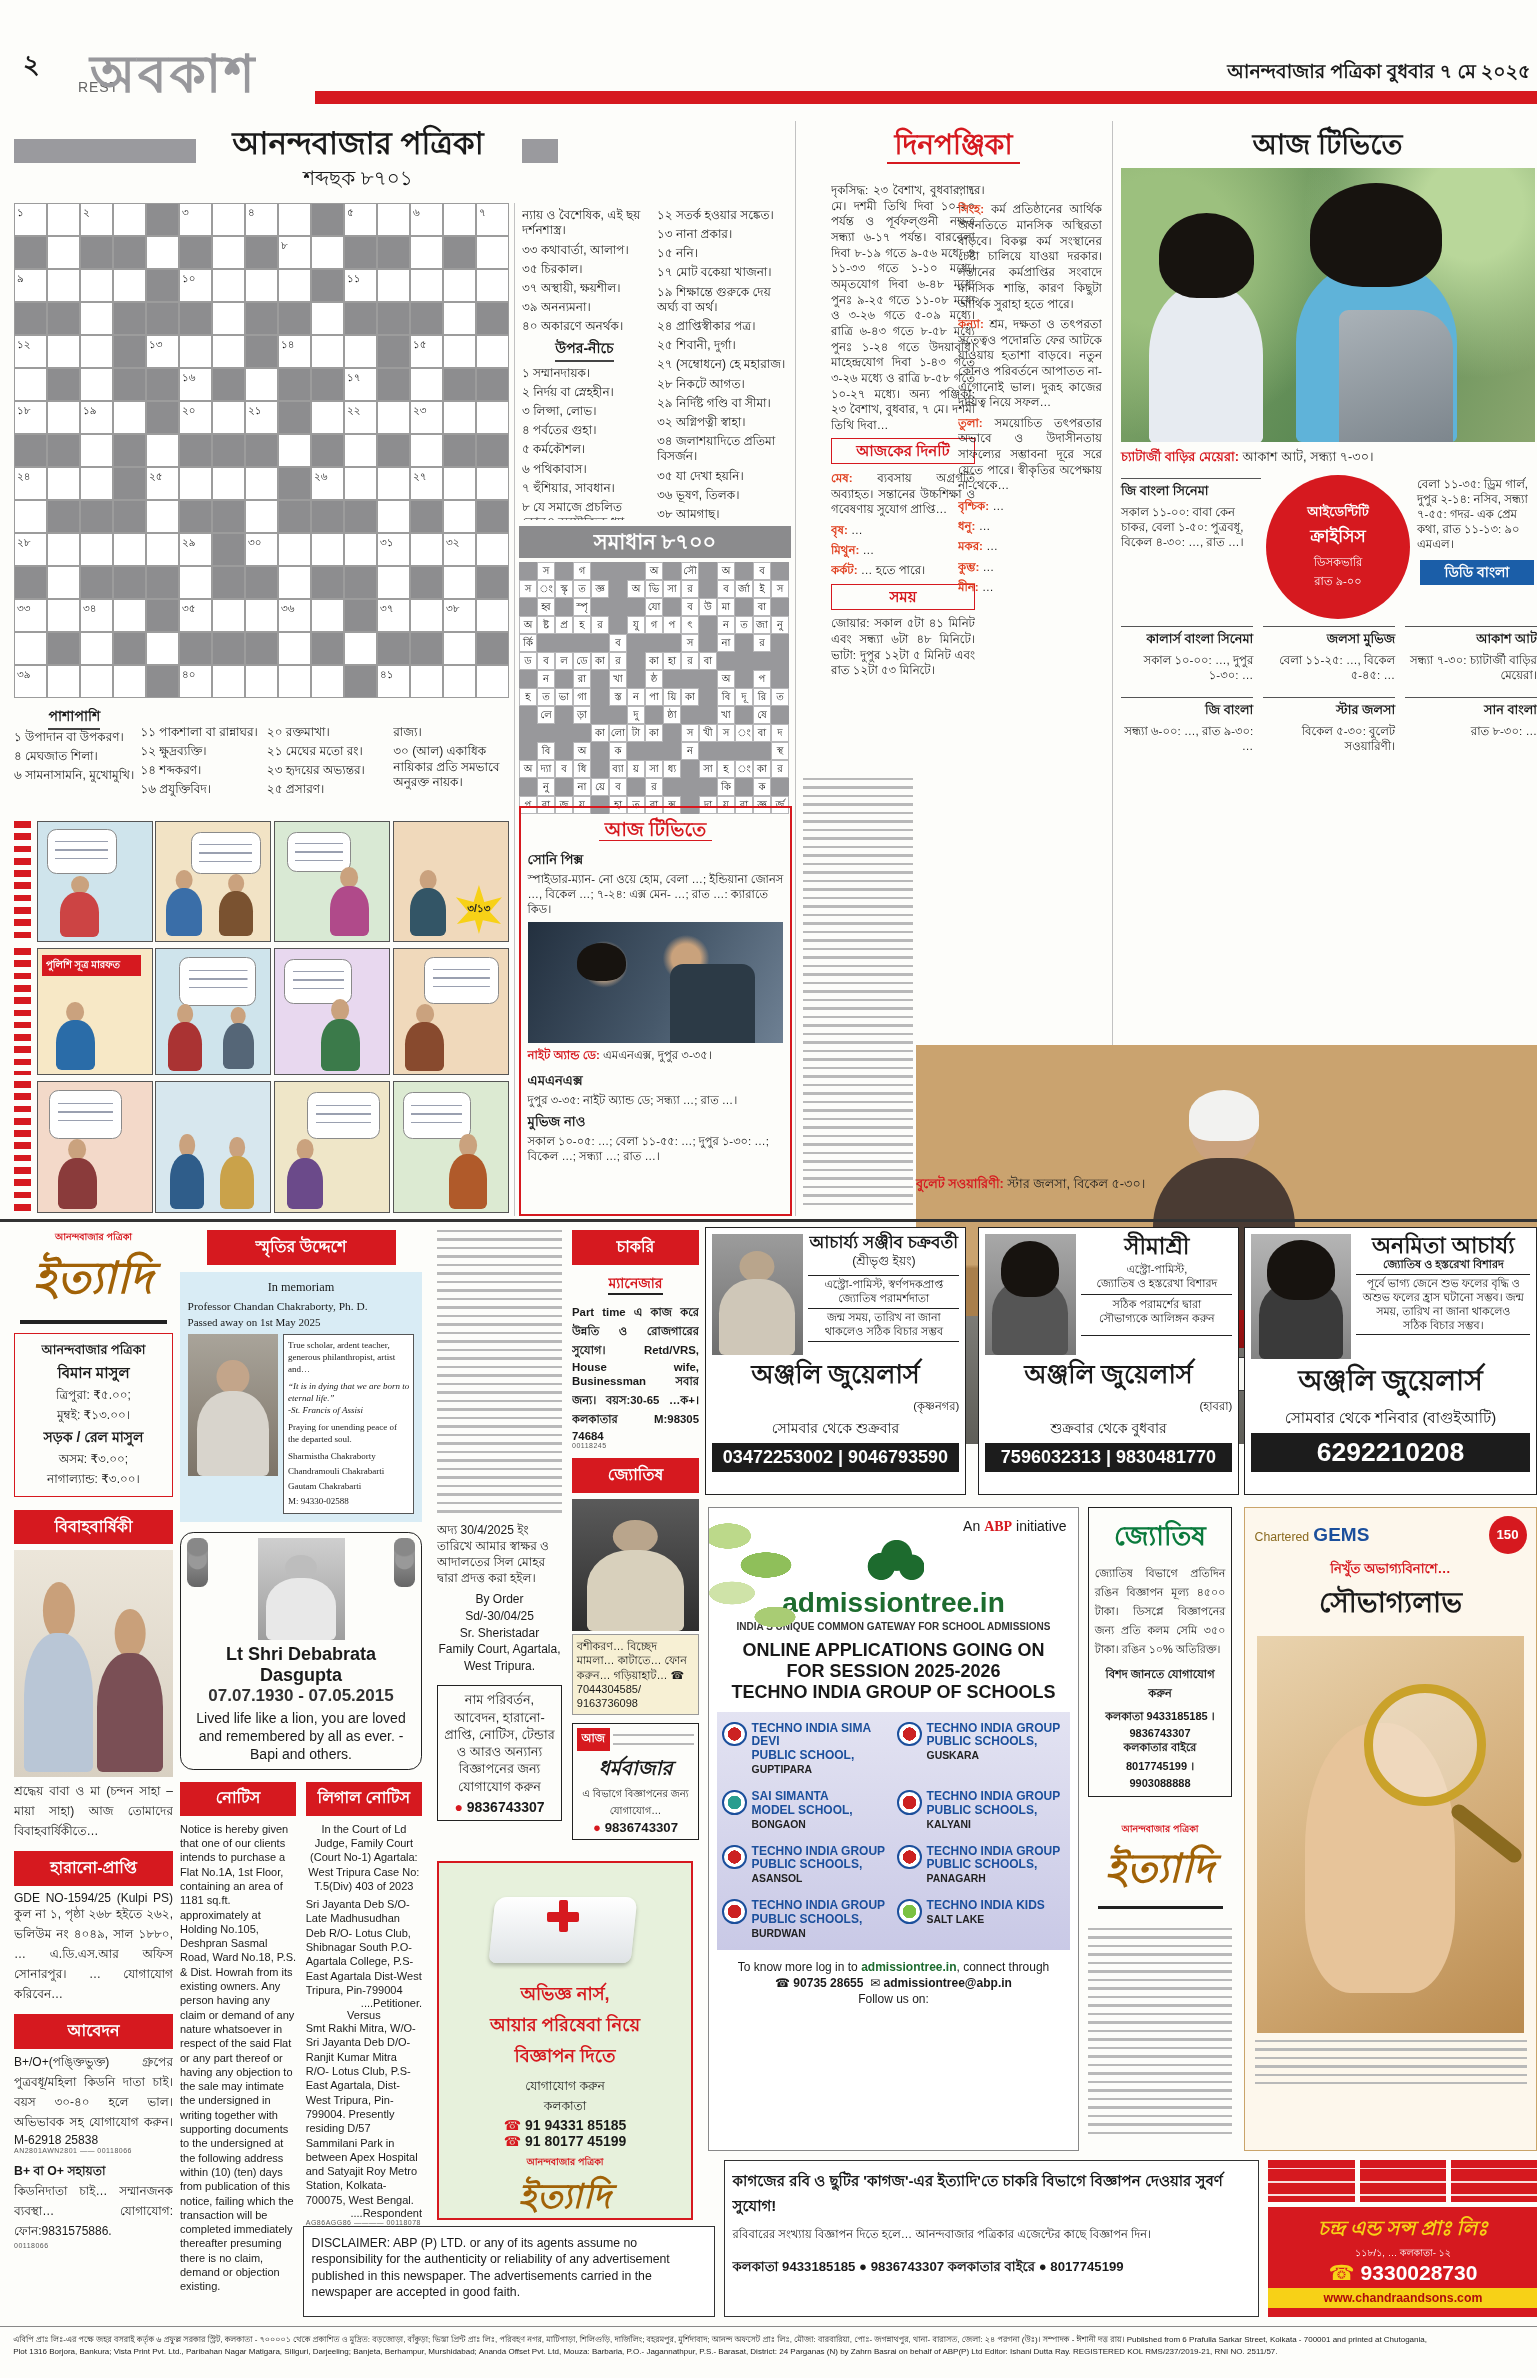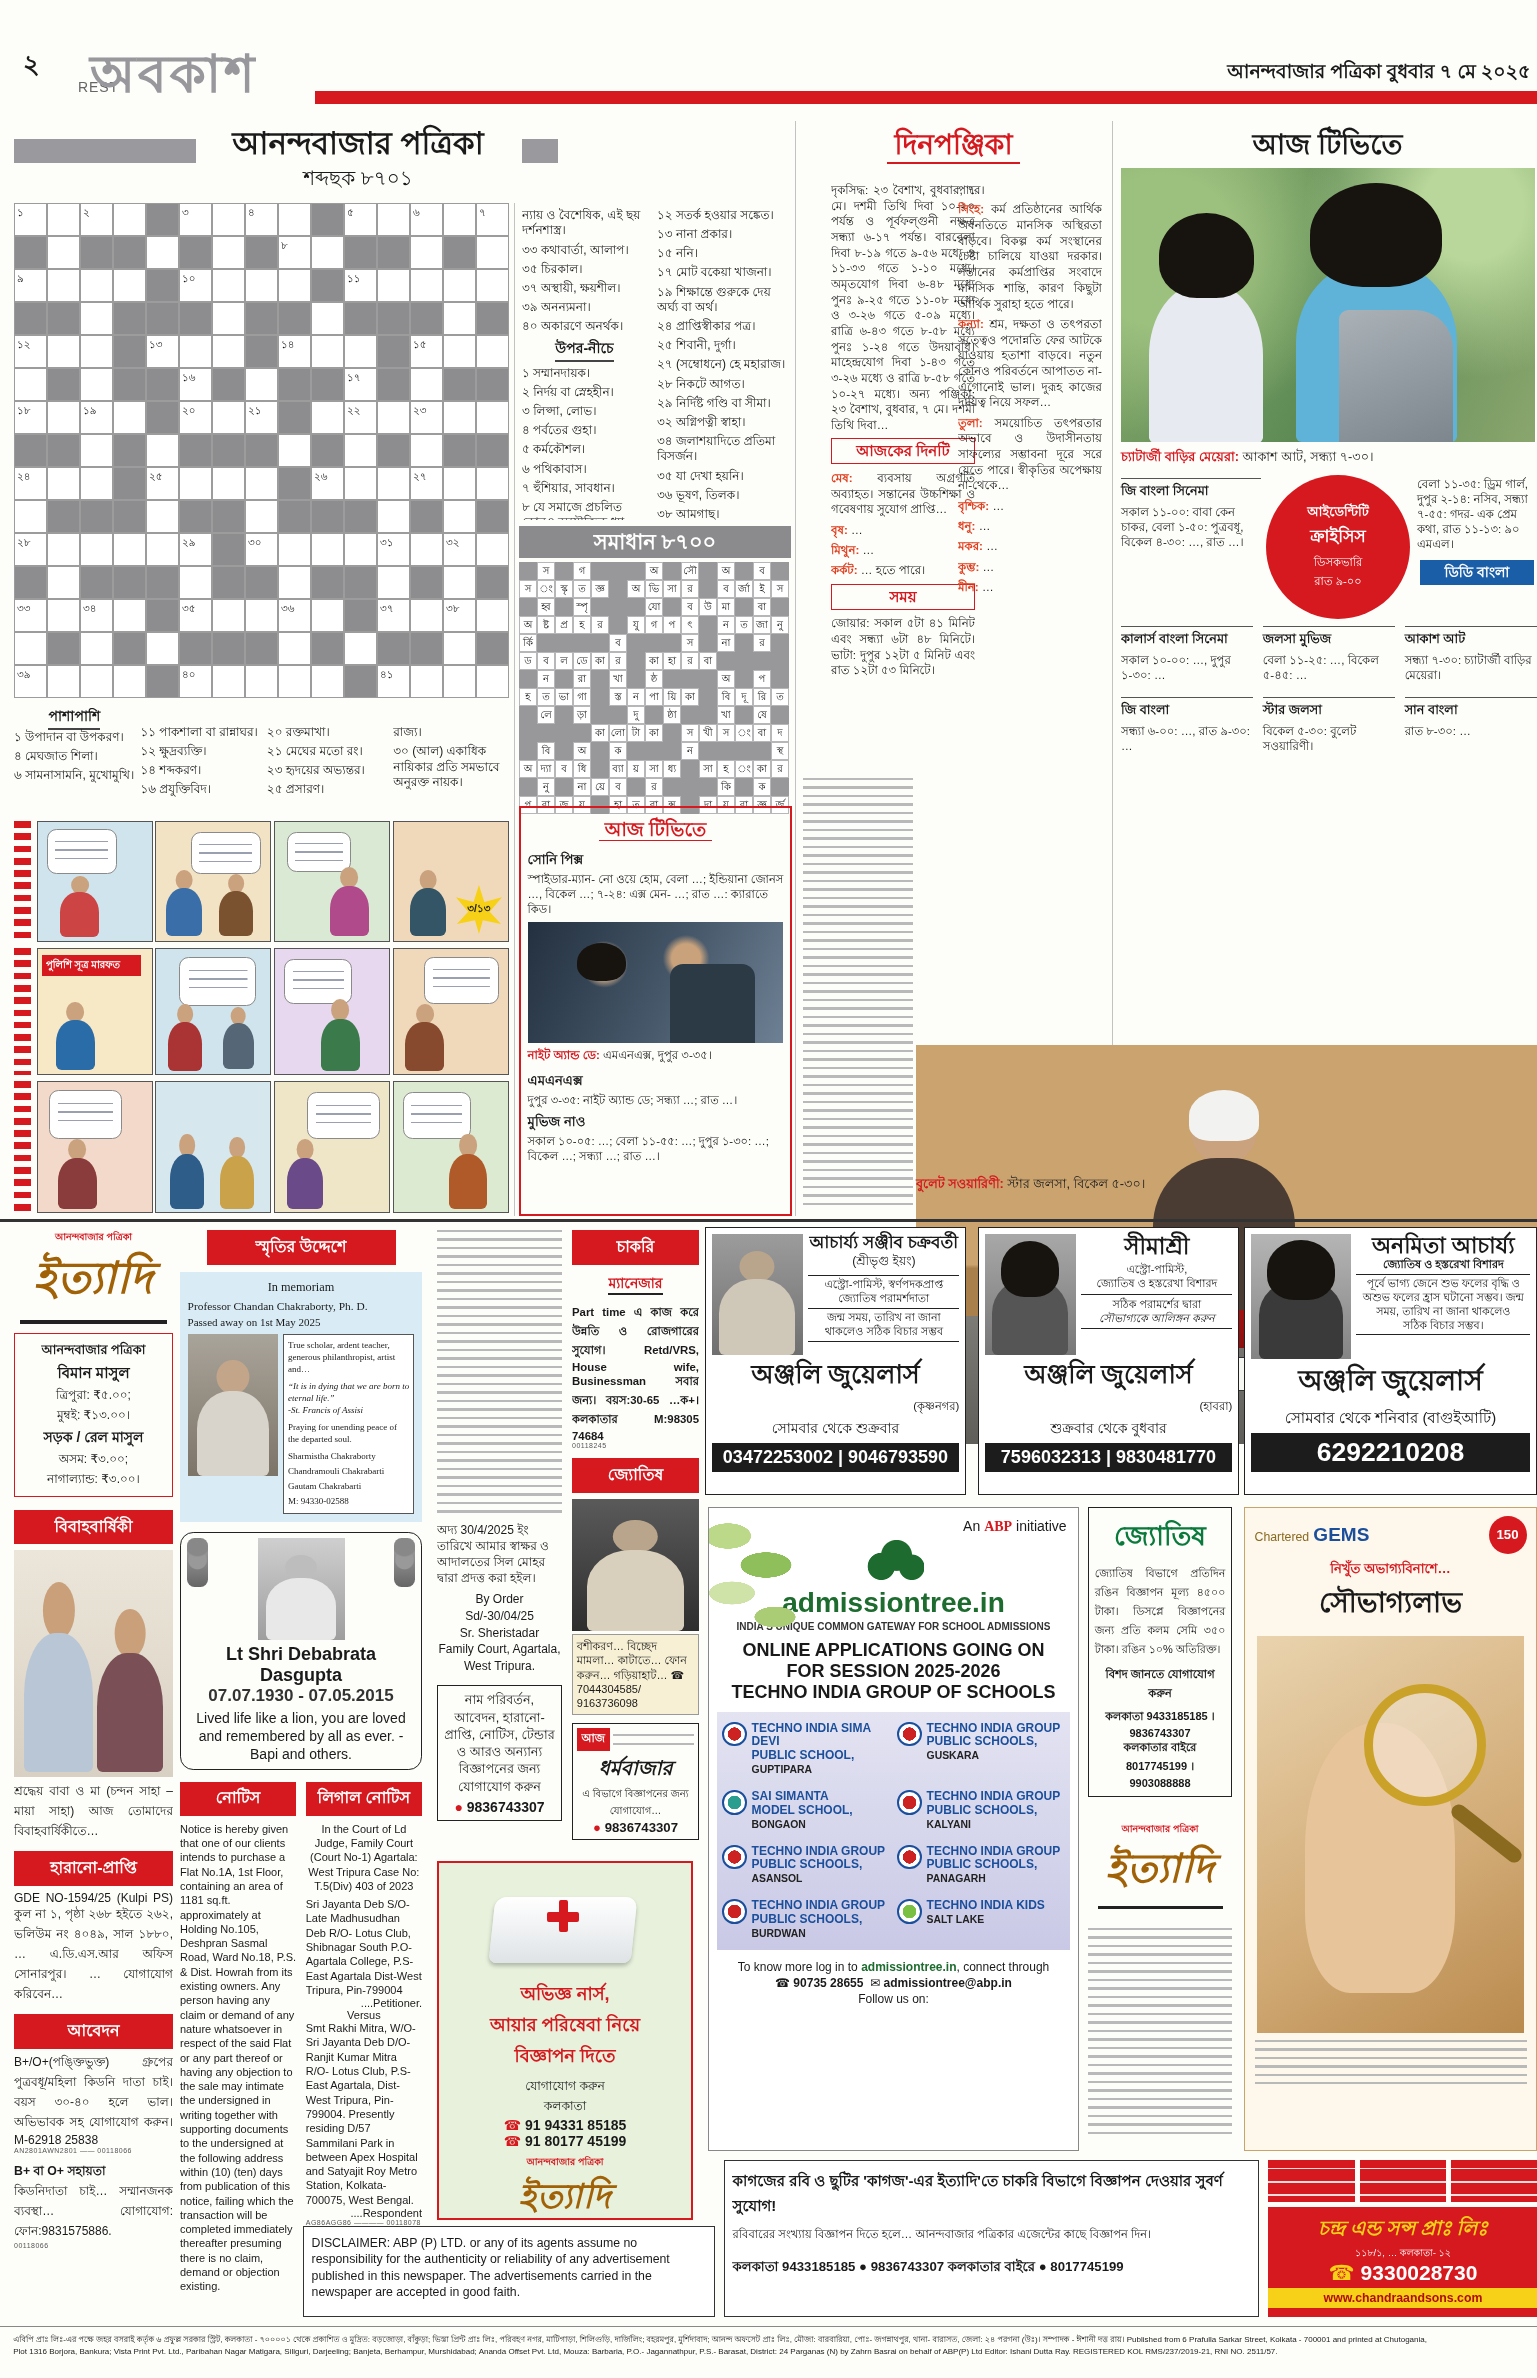--- a/index.html
+++ b/index.html
@@ -733,21 +733,21 @@
     <p>সকাল ১১-০০: বাবা কেন চাকর, বেলা ১-৫০: পুত্রবধূ, বিকেল ৪-৩০: …, রাত …।</p>
   </div>
   <div class="abs" style="left:1266px;top:475px;width:144px;height:144px;background:#d6191f;border-radius:50%;color:#fff;display:flex;flex-direction:column;align-items:center;justify-content:center;">
     <div style="font-size:13px;font-weight:bold;">আইডেন্টিটি</div>
     <div style="font-size:17px;font-weight:bold;">ক্রাইসিস</div>
     <div style="font-size:11.4px;margin-top:2.8px;">ডিসকভারি</div>
     <div style="font-size:11.4px;">রাত ৯-০০</div>
   </div>
   <div class="abs" style="left:1417px;top:476px;width:119px;font-size:11.6px;line-height:1.3;">বেলা ১১-৩৫: ড্রিম গার্ল, দুপুর ২-১৪: নসিব, সন্ধ্যা ৭-৫৫: গদর- এক প্রেম কথা, রাত ১১-১৩: ৯০ এমএল।</div>
   <div class="abs ctr" style="left:1420px;top:560px;width:114px;height:24.6px;background:#1b5ea8;color:#fff;font-weight:bold;font-size:14px;line-height:24.6px;">ডিডি বাংলা</div>
-  <div id="tv-cols" class="abs" style="left:1121px;top:626px;width:416px;height:140px;display:grid;grid-template-columns:1fr 1fr 1fr;gap:1.9px 9.5px;overflow:hidden;">
+  <div id="tv-cols" class="abs" style="left:1121px;top:626px;width:416px;height:140px;display:grid;grid-template-columns:1fr 1fr 1fr;gap:1.9px 9.5px;overflow:hidden;text-align:right;">
       <div class="tvblk">
         <h4>কালার্স বাংলা সিনেমা</h4>
         <p>সকাল ১০-০০: …, দুপুর ১-৩০: …</p>
       </div>
       <div class="tvblk">
         <h4>জলসা মুভিজ</h4>
         <p>বেলা ১১-২৫: …, বিকেল ৫-৪৫: …</p>
       </div>
       <div class="tvblk">
         <h4>আকাশ আট</h4>
@@ -1027,21 +1027,21 @@
     <div style="display:flex;gap:5.7px;">
       <div class="photo" style="flex:0 0 91px;height:121px;background:linear-gradient(#a8a8a8,#777);">
         <div class="fig" style="left:8%;top:14%;width:84%;height:86%;--skin:#b9a58c;--cloth:#555;"></div>
         <div class="hair" style="left:18%;top:6%;width:64%;height:46%;"></div>
       </div>
       <div style="flex:1;">
         <div class="jname" style="font-size:23px;">সীমাশ্রী</div>
         <div class="jdesc" style="margin-top:3.8px;">এস্ট্রো-পামিস্ট,</div>
         <div class="jdesc">জ্যোতিষ ও হস্তরেখা বিশারদ</div>
         <div class="jdesc" style="border-top:0.9px solid #222;margin-top:3.8px;padding-top:2.8px;">সঠিক পরামর্শের দ্বারা</div>
-        <div class="jdesc" style="border-bottom:0.9px solid #222;padding-bottom:3px;font-style:italic;">সৌভাগ্যকে আলিঙ্গন করুন</div>
+        <div class="jdesc" style="border-bottom:0.9px solid #222;padding-bottom:10px;">সৌভাগ্যকে আলিঙ্গন করুন</div>
       </div>
     </div>
     <div class="jstore">অঞ্জলি জুয়েলার্স</div>
     <div style="text-align:right;font-size:11.4px;">(হাবরা)</div>
     <div class="ctr" style="font-size:14px;">শুক্রবার থেকে বুধবার</div>
     <div class="phonebar" style="margin-top:2.8px;">7596032313 | 9830481770</div>
   </div>
   <div class="jewel" style="left:1244px;top:1227px;width:293px;height:268px;">
     <div style="display:flex;gap:5.7px;">
       <div class="photo" style="flex:0 0 100px;height:125px;background:linear-gradient(#b5b5b5,#848484);">

